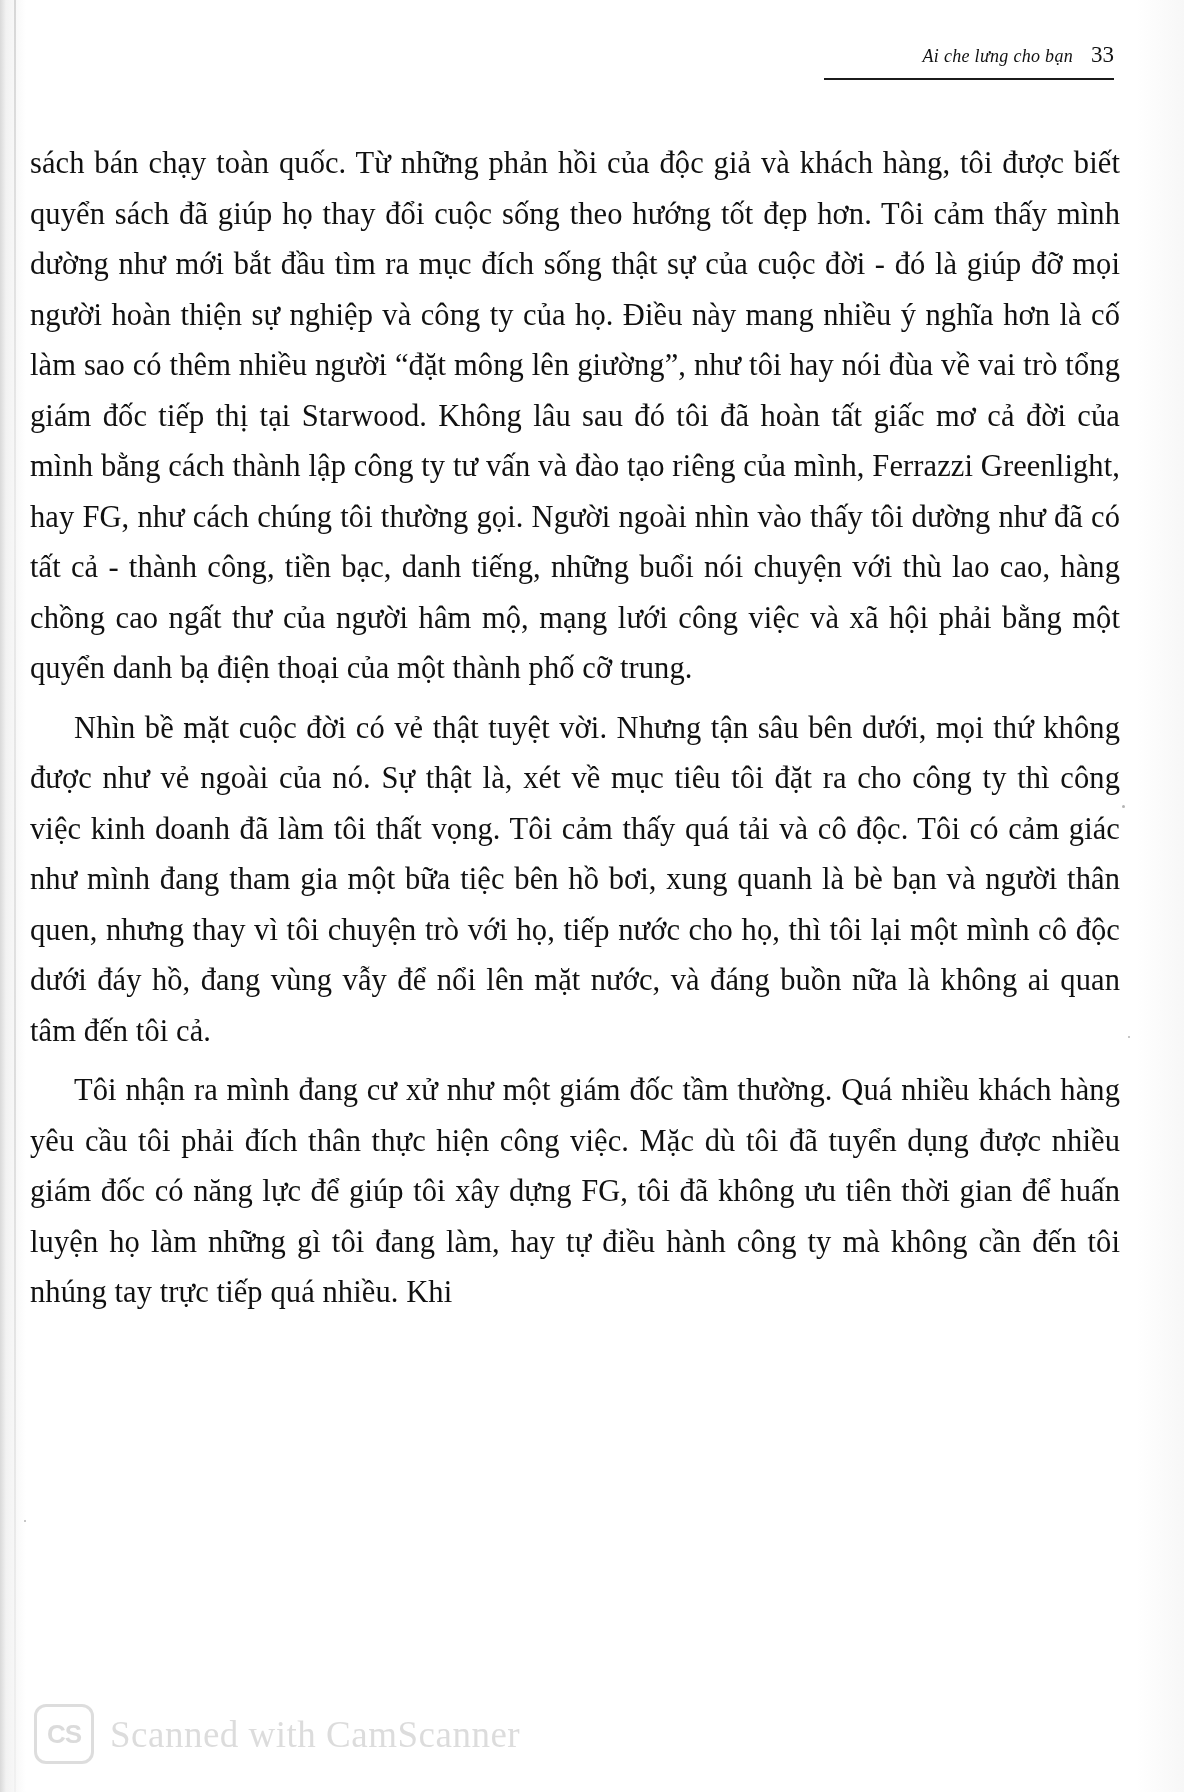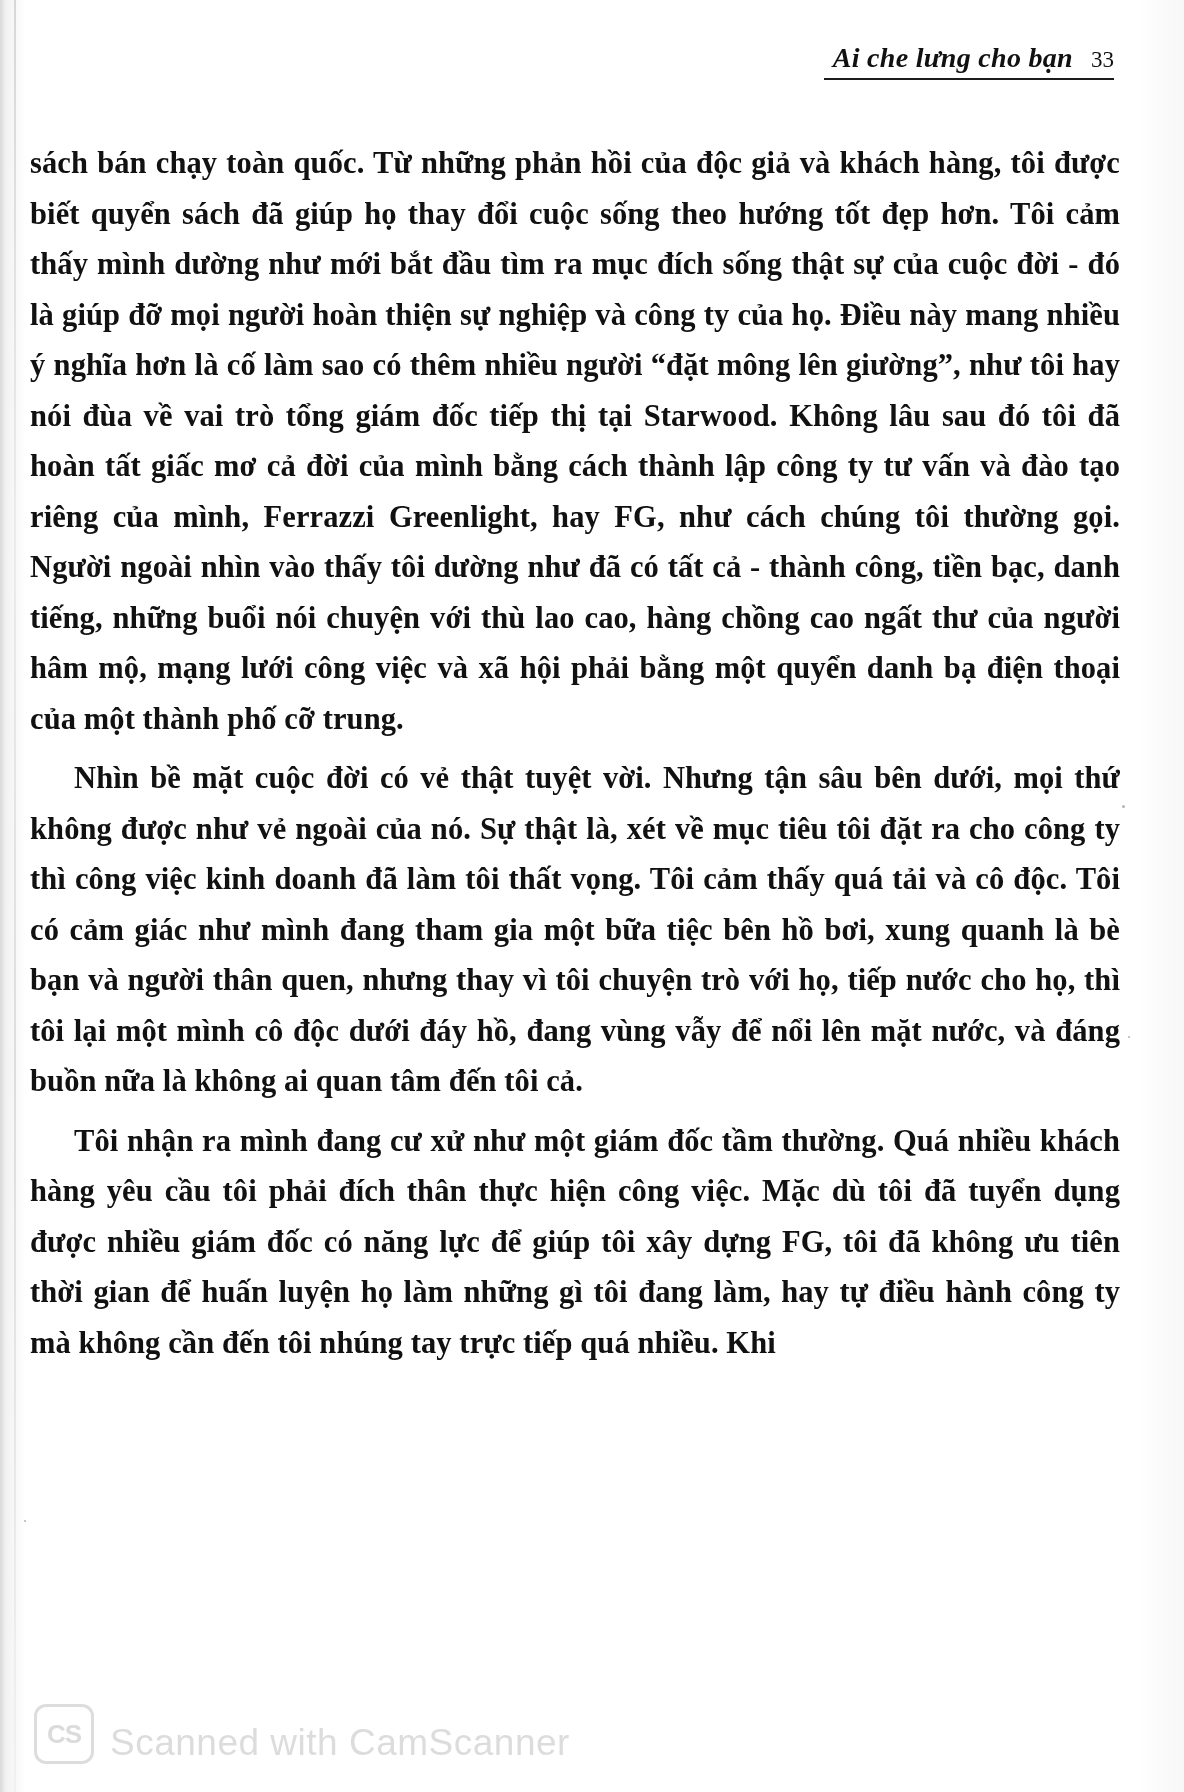--- a/index.html
+++ b/index.html
@@ -39,22 +39,22 @@
     position: absolute;
     top: 42px;
     right: 70px;
     display: flex;
     align-items: baseline;
     gap: 18px;
     font-family: "Liberation Serif", serif;
   }
   .runhead .title {
     font-style: italic;
-    font-weight: bold;
-    font-size: 28px;
+    font-weight: normal;
+    font-size: 18px;
     letter-spacing: .3px;
     white-space: nowrap;
   }
   .runhead .folio {
     font-weight: normal;
     font-size: 23px;
   }
   .runhead-rule {
     position: absolute;
     top: 78px;
@@ -68,21 +68,20 @@
   .bodytext {
     position: absolute;
     left: 30px;
     top: 138px;
     width: 1090px;
     font-size: 30.5px;
     line-height: 50.5px;
     text-align: justify;
     text-justify: inter-word;
     letter-spacing: .1px;
-    font-weight: bold;
   }
   .bodytext p {
     margin: 0;
   }
   .bodytext p.indent {
     text-indent: 44px;
     margin-top: 9px;
   }
   .bodytext p.cont {
     text-indent: 0;
@@ -98,40 +97,40 @@
   .speck.s1 { left: 1122px; top: 805px; width: 3px; height: 3px; }
   .speck.s2 { left: 1128px; top: 1036px; width: 2px; height: 2px; }
   .speck.s3 { left: 24px; top: 1520px; width: 2px; height: 2px; }
 
   
   .watermark {
     position: absolute;
     left: 34px;
     bottom: 28px;
     display: flex;
-    align-items: flex-end;
+    align-items: center;
     gap: 16px;
     opacity: .45;
   }
   .watermark .cs-badge {
     width: 54px;
     height: 54px;
     border: 3px solid #b6b6b6;
     border-radius: 12px;
     color: #b0b0b0;
     font-family: "Liberation Sans", sans-serif;
     font-weight: bold;
     font-size: 26px;
     display: flex;
     align-items: center;
     justify-content: center;
     letter-spacing: -1px;
   }
   .watermark .cs-text {
-    font-family: Liberation Sans, sans-serif;
+    font-family: Liberation Serif, serif;
     font-size: 37px;
     color: #b3b3b3;
     letter-spacing: .5px;
     white-space: nowrap;
   }
 </style>
 </head>
 <body>
 
 <div class="page">

